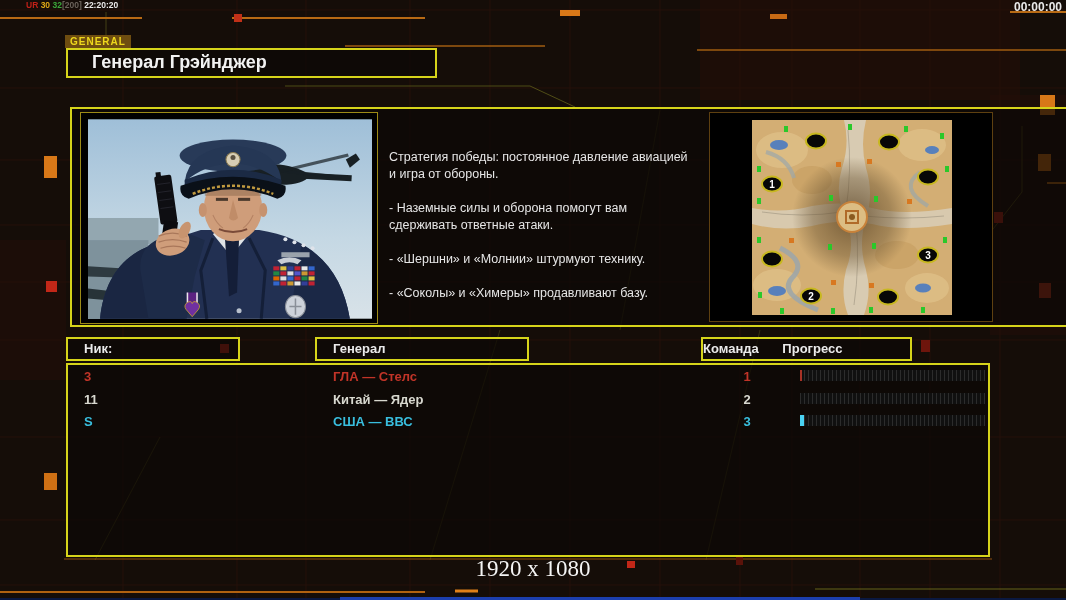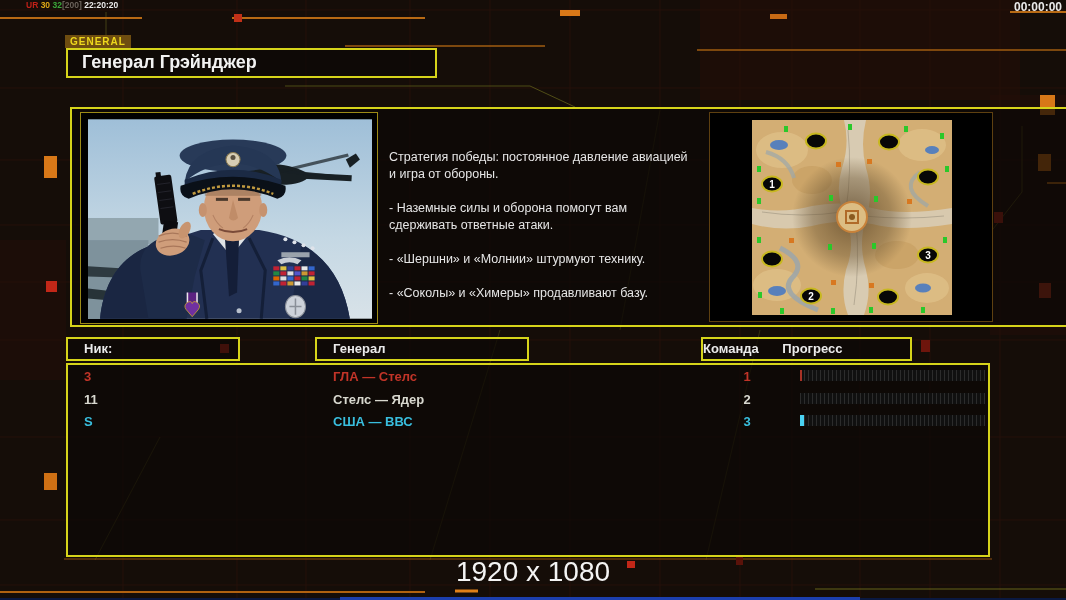--- a/index.html
+++ b/index.html
@@ -14,21 +14,21 @@
   #hud-debug{left:2px;top:0;font-size:8.5px;font-weight:bold;letter-spacing:0;white-space:pre;padding-left:24px;}
   #hud-clock{right:4px;top:0;font-size:12px;font-weight:bold;color:#e9e9e9;}
   
   #general-tab{
     left:65px;top:35px;height:13px;padding:0 5px;
     background:#6e4d10;color:#eed71c;
     font-size:10px;font-weight:bold;letter-spacing:1px;line-height:13px;
   }
   .ybox{border:2px solid #d6d41a;background:rgba(12,9,6,.72);box-sizing:border-box;}
   #title-box{left:66px;top:48px;width:371px;height:30px;}
-  #title-box span{display:block;padding-left:14px;line-height:25px;font-size:18px;font-weight:bold;color:#f2f2f2;}
+  #title-box span{display:block;padding-left:24px;line-height:25px;font-size:18px;font-weight:bold;color:#f2f2f2;}
   
   #main-panel{left:70px;top:107px;width:1044px;height:220px;}
   #portrait-frame{left:8px;top:3px;width:298px;height:212px;background:#000;border:1px solid #9c8a16;box-sizing:border-box;}
   #portrait-frame svg{position:absolute;left:7px;top:6px;}
   #briefing{left:317px;top:40px;width:302px;color:#e6e6e6;font-size:12.5px;line-height:17px;}
   #briefing p{margin:0 0 17px 0;}
   #map-frame{left:637px;top:3px;width:284px;height:210px;background:#000;border:1px solid #5e4010;box-sizing:border-box;}
   #map-frame svg{position:absolute;left:42px;top:7px;}
   
   .hdr{height:24px;font-size:13px;font-weight:bold;color:#eaeaea;line-height:20px;}
@@ -44,21 +44,21 @@
   .row{position:absolute;left:0;width:100%;height:15px;font-size:13px;font-weight:bold;}
   .row .c-nick{position:absolute;left:16px;top:0;}
   .row .c-gen{position:absolute;left:265px;top:0;}
   .row .c-team{position:absolute;left:664px;width:30px;text-align:center;top:0;}
   .row .c-bar{
     position:absolute;left:732px;top:1px;width:185px;height:11px;
     background:repeating-linear-gradient(90deg,#2c2c2c 0 1px,#101010 1px 4px);
   }
   .row .tick{position:absolute;left:0;top:0;bottom:0;display:block;}
   
-  #resolution{left:0;top:556px;width:100%;text-align:center;font-size:28px;color:#f4f4f4;}
+  #resolution{left:0;top:556px;width:100%;text-align:center;font-size:23px;color:#f4f4f4;font-family:Liberation Serif, serif;}
   #bottom-strip{left:0;bottom:0;width:100%;height:2px;background:#0a1840;}
   #bottom-strip i{position:absolute;left:340px;width:520px;height:3px;bottom:0;background:#1c3fae;}
   svg text{font-family:"Liberation Sans","DejaVu Sans",sans-serif;}
 </style>
 </head>
 <body>
 
 <svg class="abs" width="1066" height="600" viewBox="0 0 1066 600">
 
   <g stroke="#38140c" stroke-width="1" opacity=".45">
@@ -344,21 +344,21 @@
   <div class="row" style="top:4px">
     <span class="c-nick" style="color: rgb(193, 52, 40);">3</span>
     <span class="c-gen" style="color: rgb(193, 52, 40);">ГЛА — Стелс</span>
     <span class="c-team" style="color: rgb(193, 52, 40);">1</span>
     <span class="c-bar">
         <i class="tick" style="background: rgb(168, 50, 38); width: 2px;"></i>
       </span>
   </div>
   <div class="row" style="top:26.5px">
     <span class="c-nick" style="color: rgb(216, 216, 207);">11</span>
-    <span class="c-gen" style="color: rgb(216, 216, 207);">Стелс — Ядер</span>
+    <span class="c-gen" style="color: rgb(216, 216, 207);">Китай — Ядер</span>
     <span class="c-team" style="color: rgb(216, 216, 207);">2</span>
     <span class="c-bar">
         <i class="tick" style="background: transparent; width: 0px;"></i>
       </span>
   </div>
   <div class="row" style="top:49px">
     <span class="c-nick" style="color: rgb(57, 190, 222);">S</span>
     <span class="c-gen" style="color: rgb(57, 190, 222);">США — ВВС</span>
     <span class="c-team" style="color: rgb(57, 190, 222);">3</span>
     <span class="c-bar">

